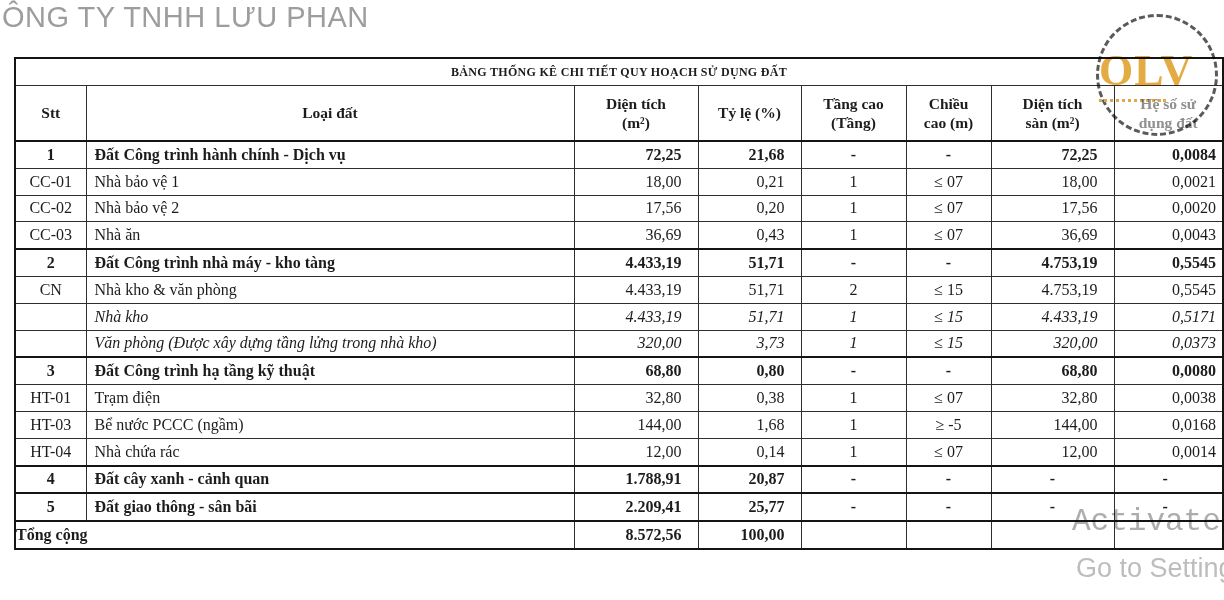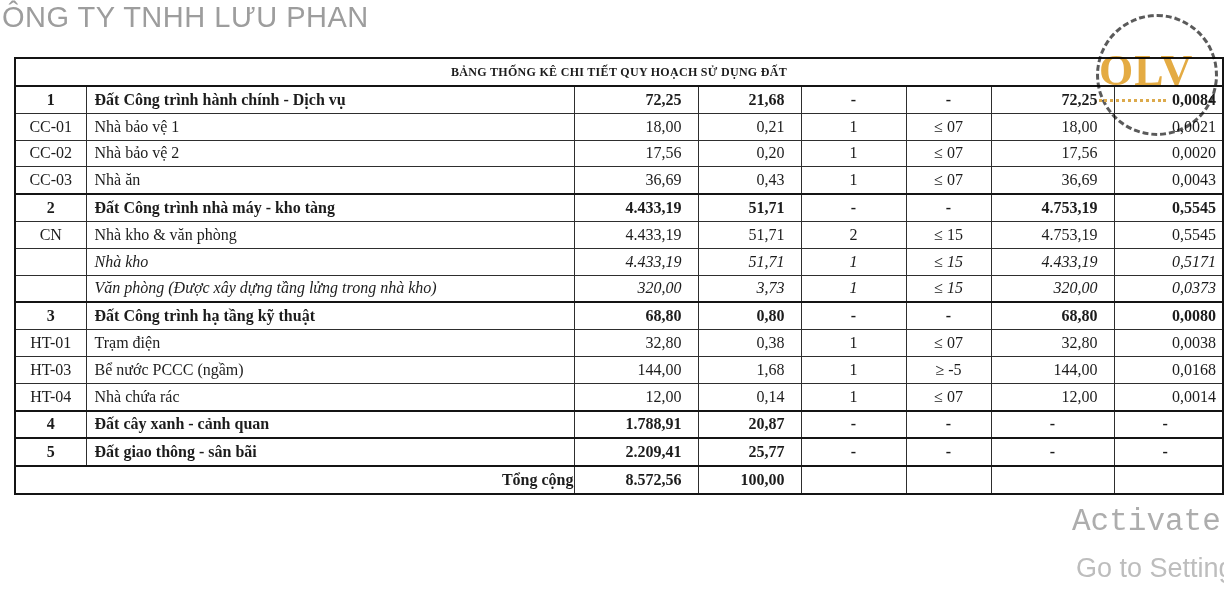--- a/index.html
+++ b/index.html
@@ -16,21 +16,21 @@
   .head th.obscured{color:#8f8f8f}
   tbody td{height:25.8px;font-size:16px;vertical-align:middle}
   .c-stt{text-align:center}
   .c-name{text-align:left;padding-left:8px}
   .c-num{text-align:right;padding-right:16px}
   .c-num.hs{padding-right:6px}
   .c-mid{text-align:center}
   td.dash{text-align:center;padding-right:0}
   tr.bold td{font-weight:bold;border-top:2px solid #141414}
   tr.italic td{font-style:italic}
-  td.c-total-label{text-align:right;font-weight:bold}
+  td.c-total-label{text-align:left;font-weight:bold}
   .stamp{position:absolute;left:1096px;top:14px;width:116px;height:116px;border:3px dashed #4c4c4c;
          border-radius:50%;mix-blend-mode:multiply;opacity:.92;z-index:6;
          display:flex;flex-direction:column;align-items:flex-start;justify-content:center}
   .stamp-text{font-size:44px;font-weight:bold;color:#e2a433;letter-spacing:1px;line-height:1}
   .stamp-squiggle{width:58%;border-bottom:3px dotted #d9a33c;margin-top:6px;height:0}
   .act1{position:absolute;left:1072px;top:504px;font-family:Liberation Mono, monospace;
         font-size:31px;color:#adadad;mix-blend-mode:multiply;z-index:7;white-space:nowrap}
   .act2{position:absolute;left:1076px;top:553px;font-family:"Liberation Sans","DejaVu Sans",sans-serif;
         font-size:27px;color:#bdbdbd;mix-blend-mode:multiply;z-index:7;white-space:nowrap}
 </style>
@@ -49,20 +49,35 @@
         <col style="width:103px">
       <col style="width:105px">
         <col style="width:85px">
         <col style="width:123px">
         <col style="width:109px">
     </colgroup>
     <thead>
       <tr class="title-row">
         <th colspan="8">BẢNG THỐNG KÊ CHI TIẾT QUY HOẠCH SỬ DỤNG ĐẤT</th>
       </tr>
+      <tr class="head">
+        <th>Stt</th>
+        <th>Loại đất</th>
+        <th>Diện tích
+(m²)</th>
+        <th>Tỷ lệ (%)</th>
+        <th>Tầng cao
+(Tầng)</th>
+        <th>Chiều
+cao (m)</th>
+        <th>Diện tích
+sàn (m²)</th>
+        <th class="obscured">Hệ số sử
+dụng đất</th>
+      </tr>
     </thead>
     <tbody id="tbody">
         <tr class="bold">
           <td class="c-stt">1</td>
           <td class="c-name">Đất Công trình hành chính - Dịch vụ</td>
           <td class="c-num">72,25</td>
           <td class="c-num">21,68</td>
           <td class="c-mid dash">-</td>
           <td class="c-mid dash">-</td>
           <td class="c-num">72,25</td>

